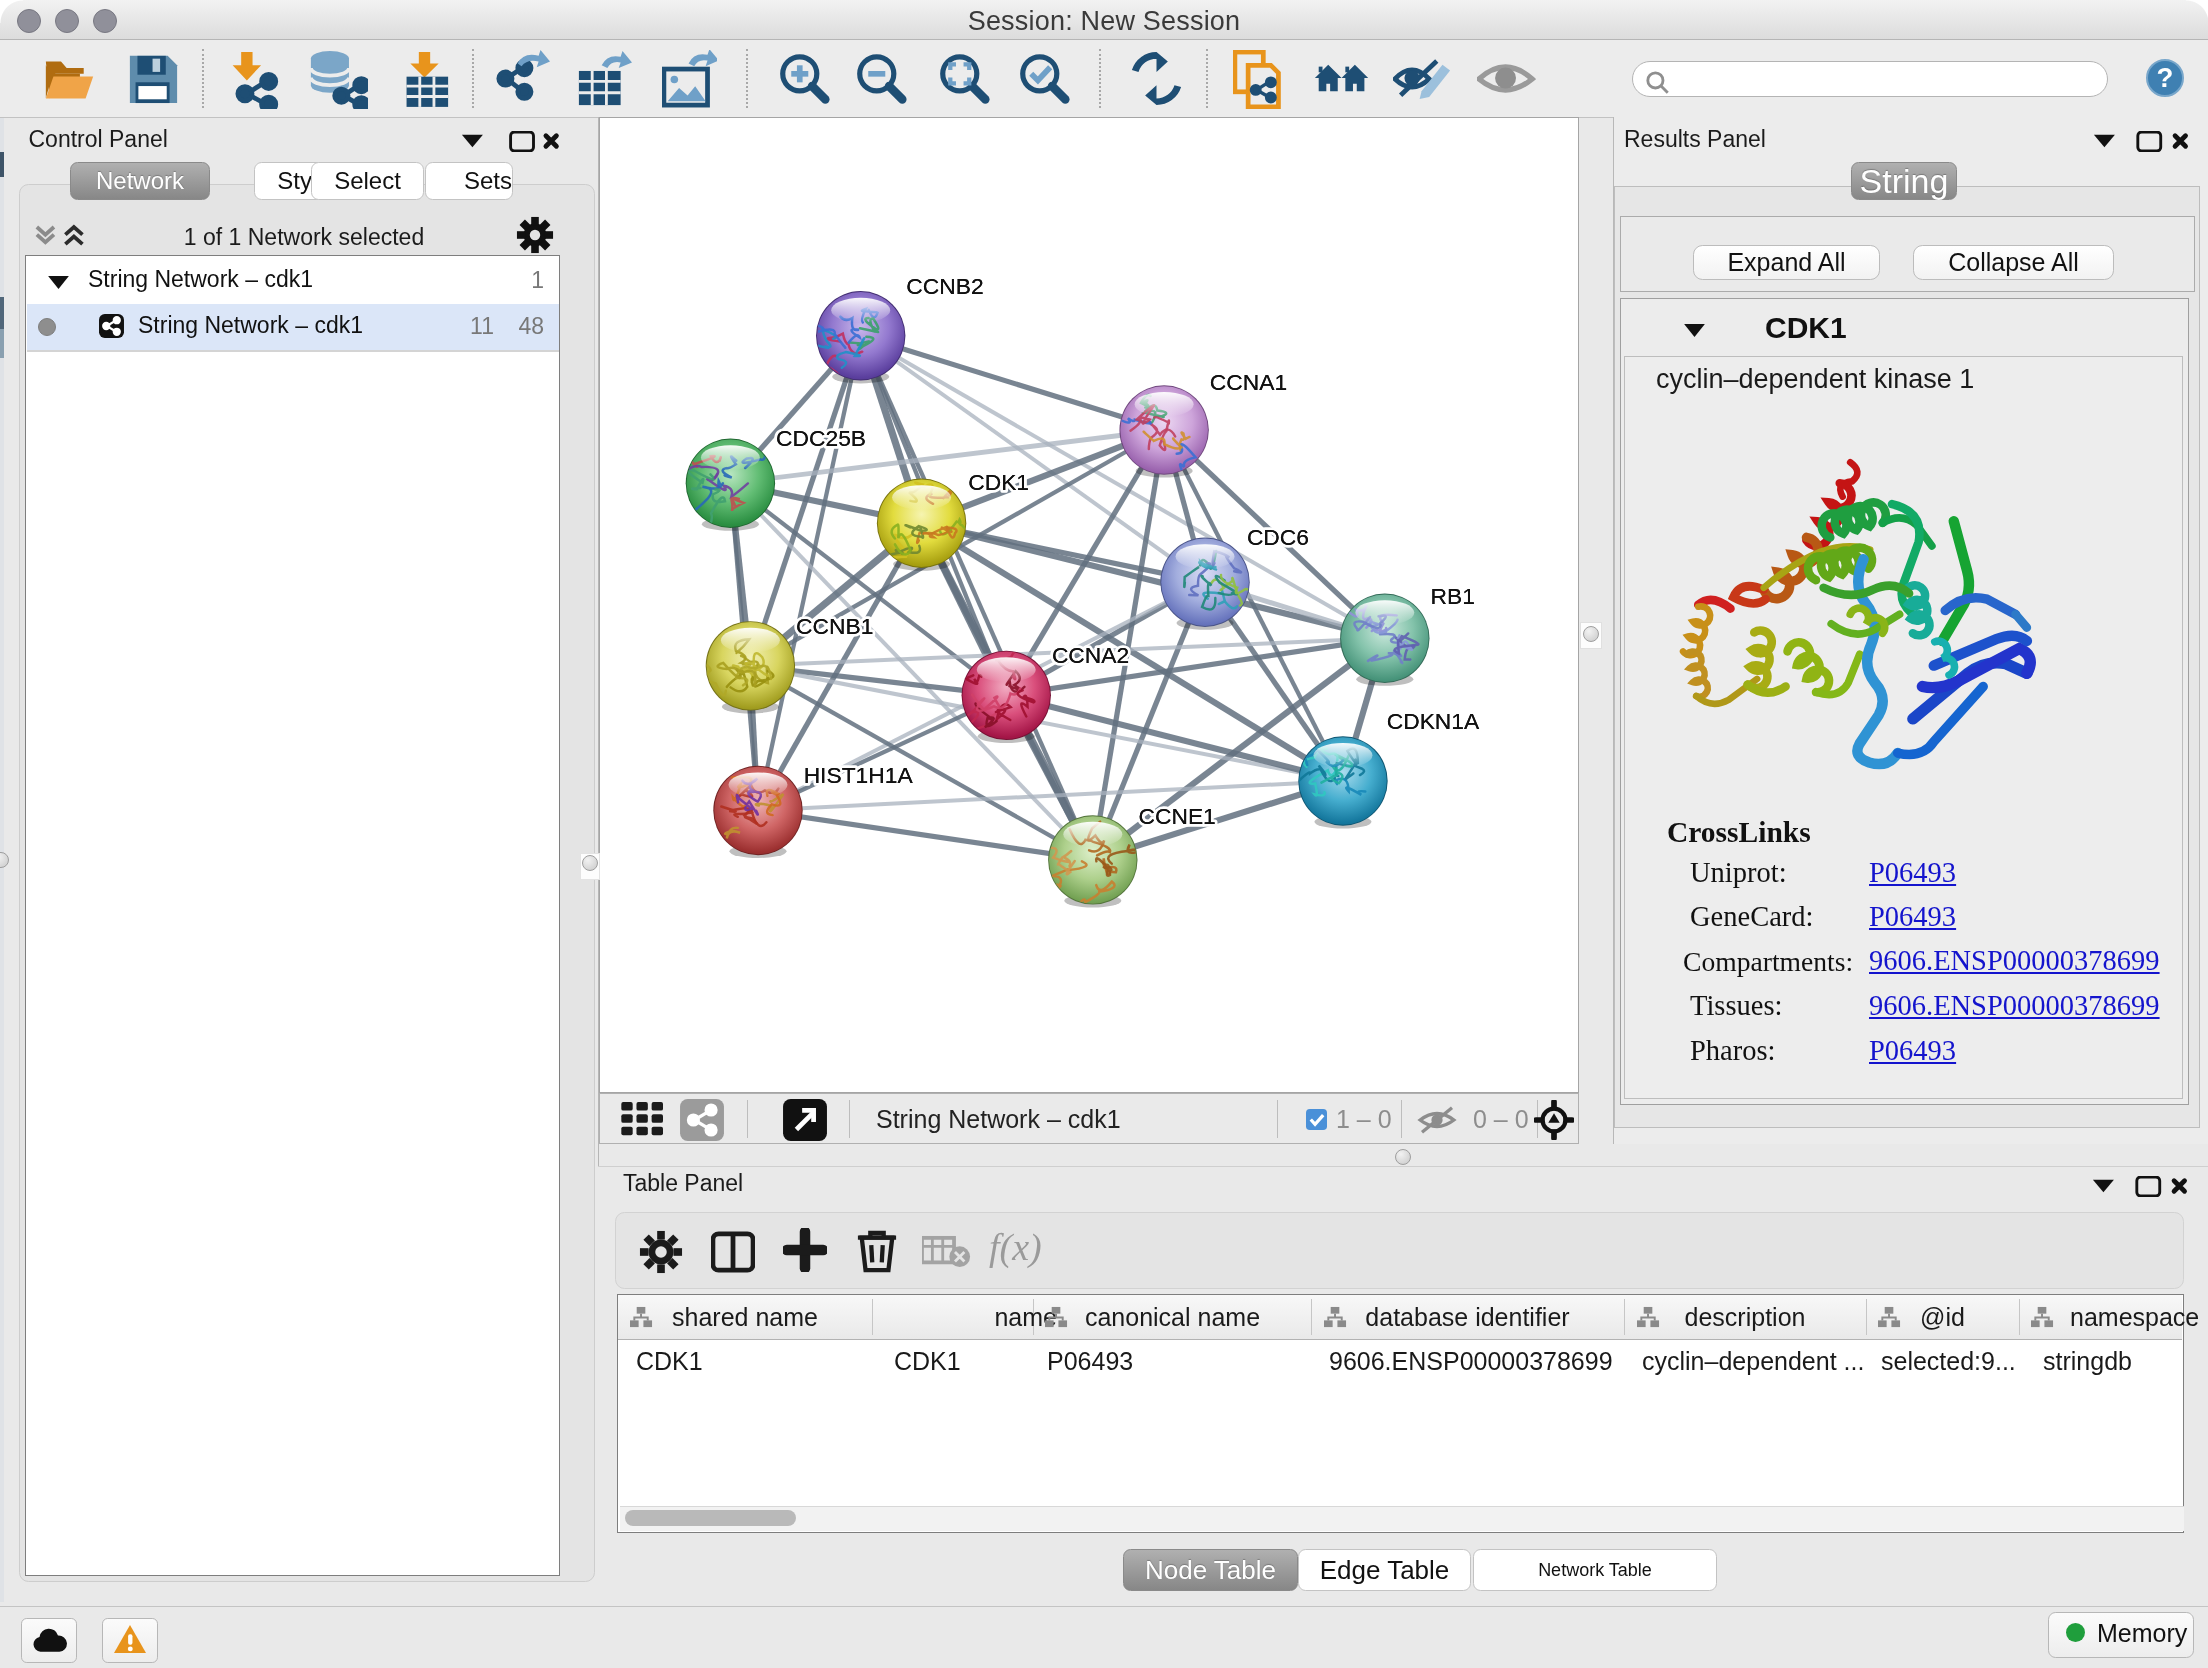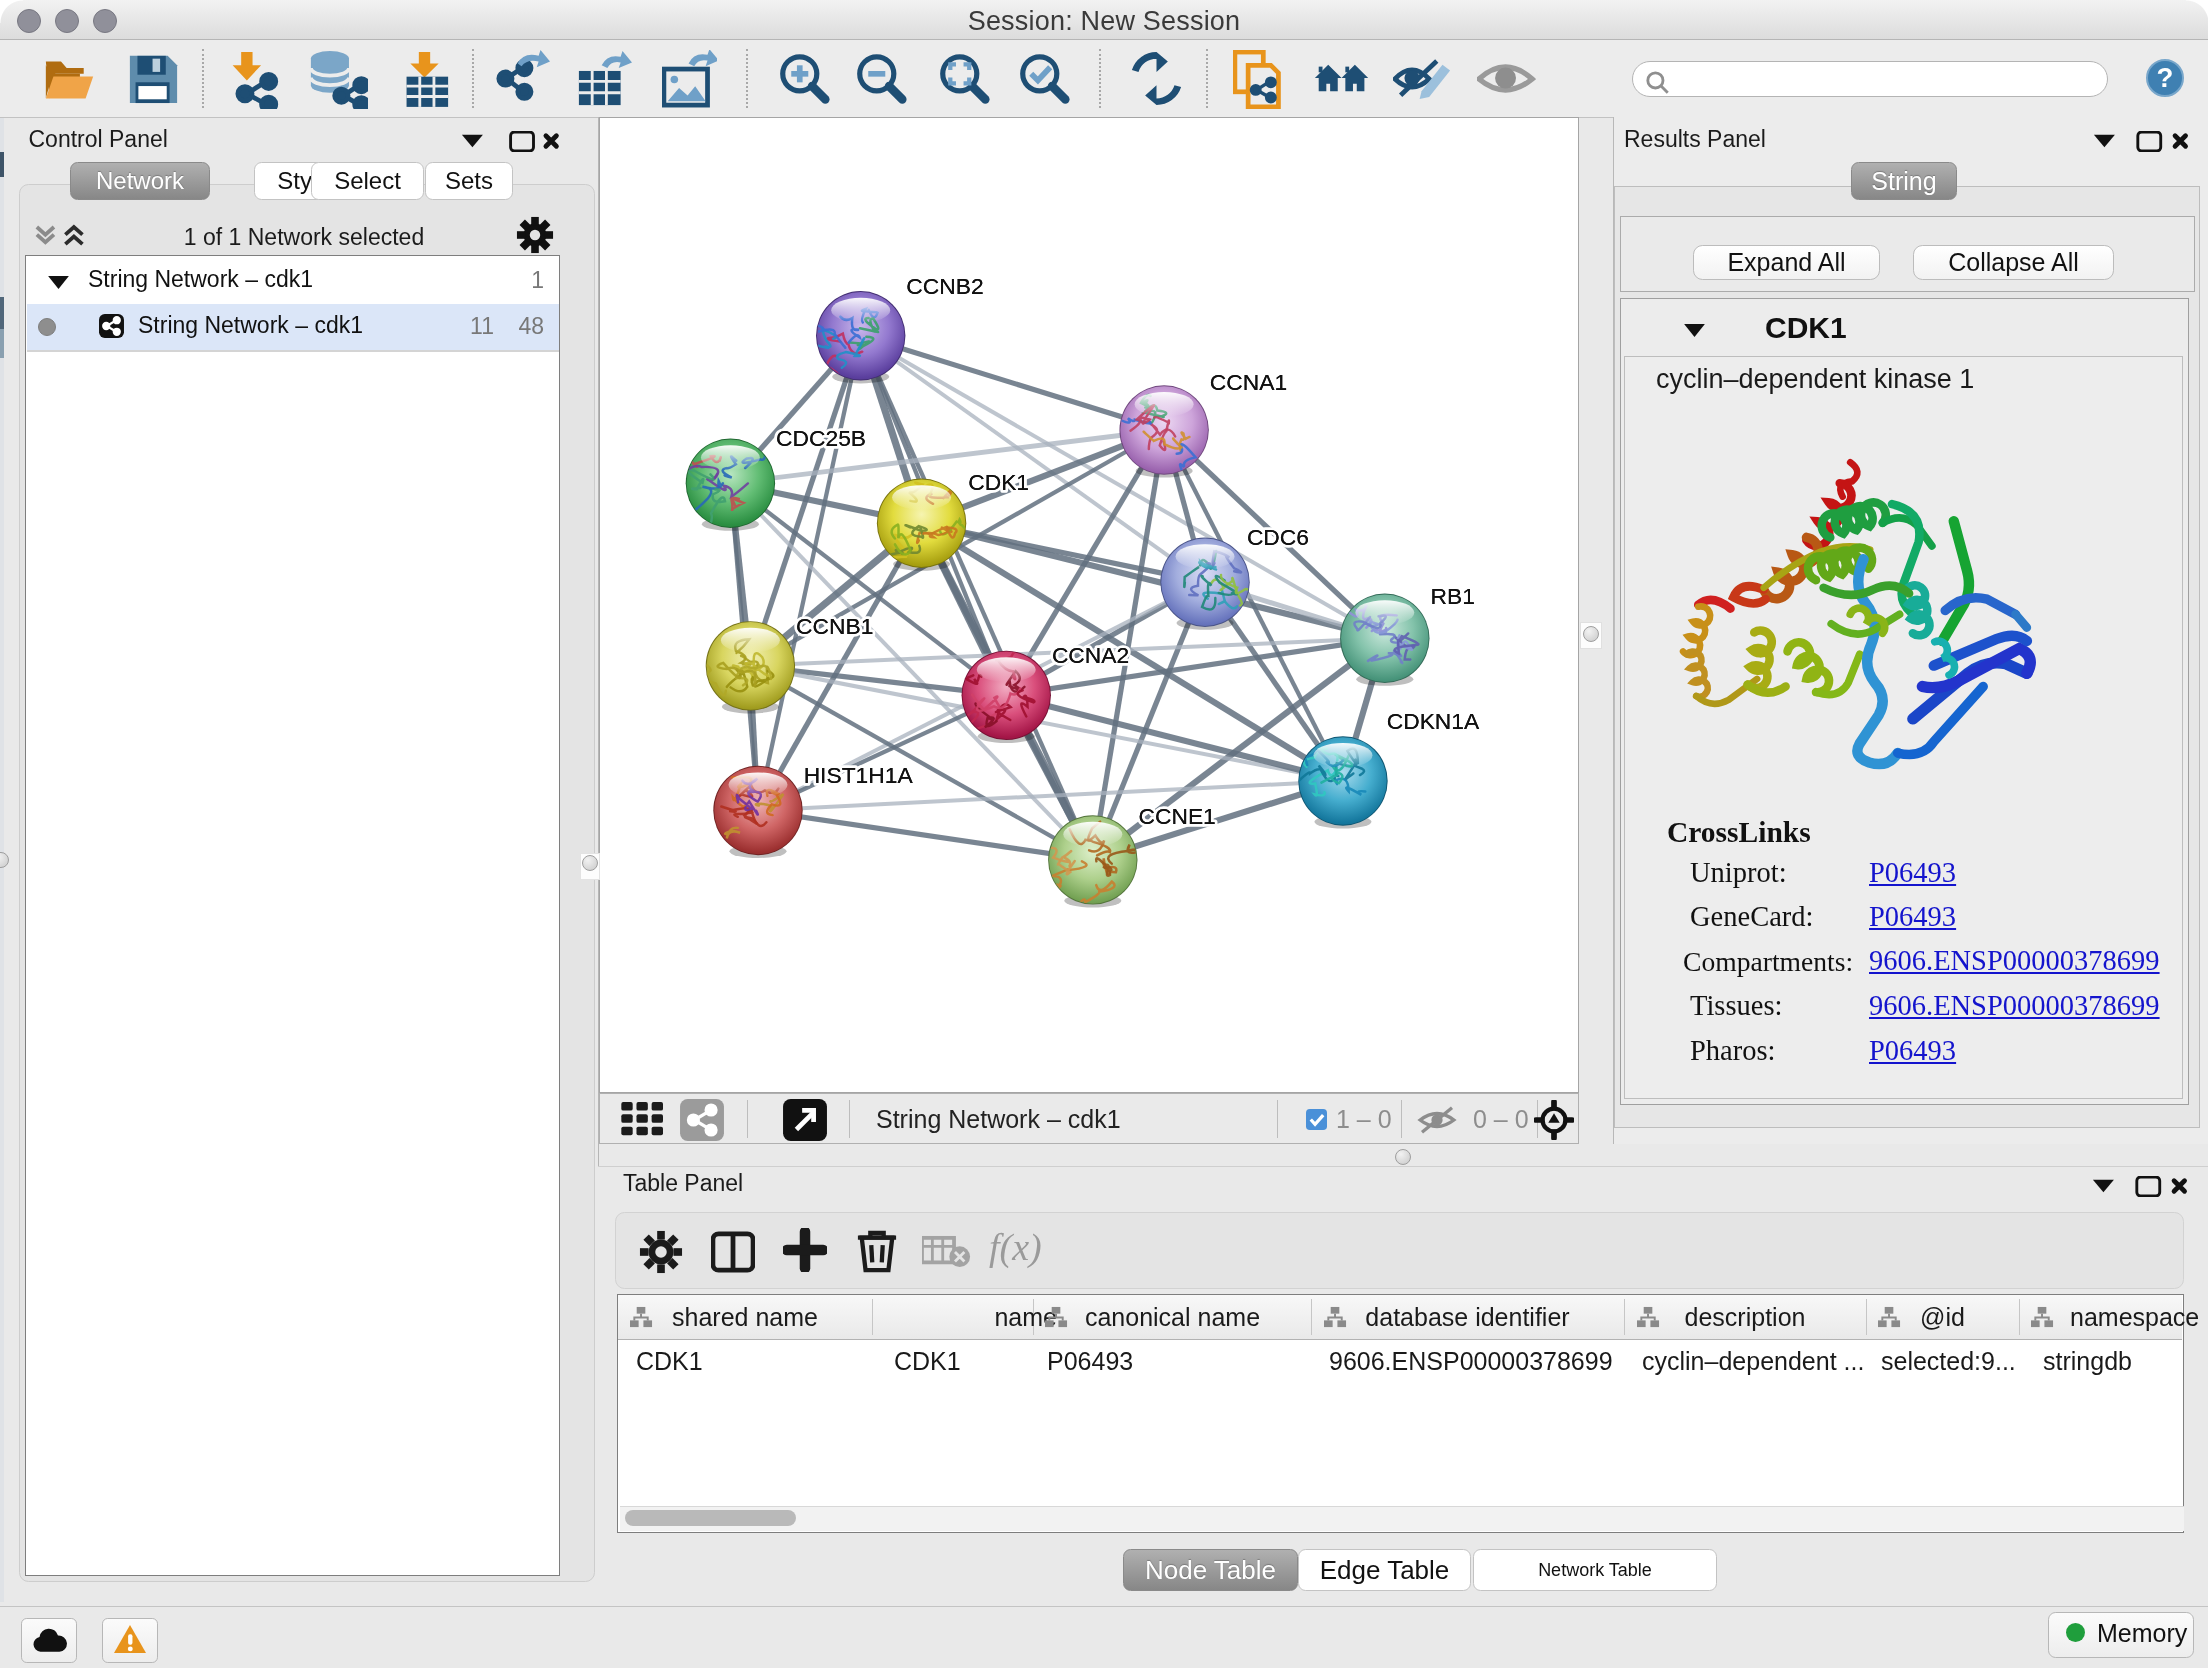--- a/index.html
+++ b/index.html
@@ -222,21 +222,21 @@
 <div id="cpanel">
 <div class="abs phdr" style="left:28.5px;top:126px;">Control Panel</div>
 <svg class="abs" style="left:460px;top:131px;" width="105" height="21" viewBox="0 0 110 22">
 <path d="M2 4 L24 4 L13 17 Z" fill="#111"></path>
 <rect x="53" y="1" width="24" height="20" rx="4" fill="none" stroke="#111" stroke-width="3"></rect>
 <path d="M88 2 L99 13 M99 2 L88 13" stroke="#111" stroke-width="5" stroke-linecap="round" transform="translate(2,3)"></path>
 </svg>
 <div class="abs tab tabsel" style="left:70px;top:162px;width:140px;">Network</div>
 <div class="abs tab" style="left:210px;top:162px;width:100px;margin-left:44px;">Style</div>
 <div class="abs tab" style="left:311px;top:162px;width:113px;">Select</div>
-<div class="abs tab" style="left:425px;top:162px;width:88px;">Sets</div>
+<div class="abs tab" style="left:425px;top:162px;width:88px;text-align:right;">Sets</div>
 <div id="cpbox" class="abs"></div>
 <svg class="abs" style="left:34px;top:223px;" width="57" height="27" viewBox="0 0 60 28">
 <g fill="none" stroke="#8b8b8b" stroke-width="4">
         <path d="M3 4 L12 12 L21 4"></path>
         <path d="M3 12 L12 20 L21 12"></path>
       </g>
 <g fill="none" stroke="#2c2c2c" stroke-width="4">
         <path d="M33 12 L42 4 L51 12"></path>
         <path d="M33 22 L42 14 L51 22"></path>
       </g>
@@ -699,21 +699,21 @@
 
 <div id="rpanel" class="abs"></div>
 <div id="rpcontent">
 <div class="abs phdr" style="left:1624px;top:126px;">Results Panel</div>
 <svg class="abs" style="left:2092px;top:131px;" width="105" height="21" viewBox="0 0 110 22">
 <path d="M2 4 L24 4 L13 17 Z" fill="#111"></path>
 <rect x="48" y="1" width="24" height="20" rx="4" fill="none" stroke="#111" stroke-width="3"></rect>
 <path d="M85 2 L96 13 M96 2 L85 13" stroke="#111" stroke-width="5" stroke-linecap="round" transform="translate(2,3)"></path>
 </svg>
 <div id="rtabbox" class="abs"></div>
-<div class="abs tab tabsel" style="left:1851px;top:162px;width:106px;font-size:25px;">String</div>
+<div class="abs tab tabsel" style="left:1851px;top:162px;width:106px;font-size:34px;">String</div>
 <div id="rbtnbox" class="abs"></div>
 <div class="abs rbtn" style="left:1693px;width:187px;">Expand All</div>
 <div class="abs rbtn" style="left:1913px;width:201px;">Collapse All</div>
 <div id="cdkbox" class="abs"></div>
 <svg class="abs" style="left:1683px;top:322px;" width="23" height="17" viewBox="0 0 24 18">
       <path d="M1 2 L23 2 L12 16 Z" fill="#111"></path>
     </svg>
 <div class="abs" style="left:1765px;top:311px;font-size:30px;font-weight:bold;color:#111;">CDK1</div>
 <div id="cdkinner" class="abs"></div>
 <div class="abs" style="left:1656px;top:364px;font-size:27px;color:#1a1a1a;">cyclin–dependent kinase 1</div>

